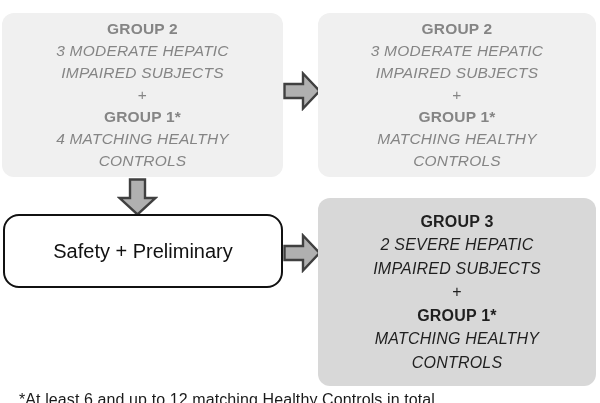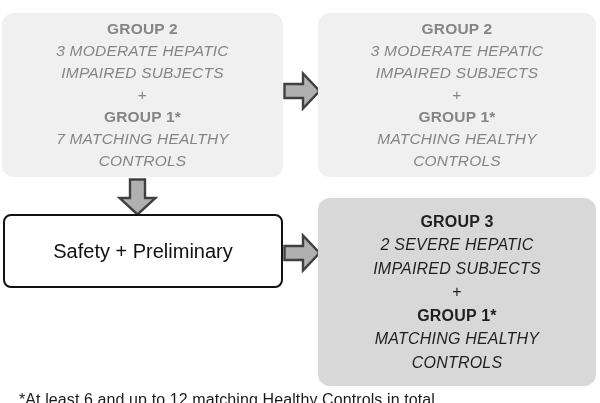--- a/index.html
+++ b/index.html
@@ -51,21 +51,21 @@
   .gbox .line:nth-child(3),
   .gbox .line:nth-child(6),
   .gbox .line:nth-child(7){font-style:italic;}
   .gbox .line:nth-child(4){font-style:normal;font-weight:normal;}
 
   .process{
     position:absolute;
     left:3px;top:204px;width:280px;height:74px;
     background:#ffffff;
     border:2.5px solid #111111;
-    border-radius:8px;
+    border-radius:16px;
     display:flex;
     justify-content:center;align-items:center;
     text-align:center;
     color:#111111;
   }
   .process .pline{
     font-size:20px;
     line-height:26px;
   }
   .arrow{position:absolute;}
@@ -91,21 +91,21 @@
 <body>
 
 <div class="stage">
 
   <div class="gbox light" id="box-top-left">
     <div class="line">GROUP 2</div>
     <div class="line">3 MODERATE HEPATIC</div>
     <div class="line">IMPAIRED SUBJECTS</div>
     <div class="line">+</div>
     <div class="line">GROUP 1*</div>
-    <div class="line">7 MATCHING HEALTHY</div>
+    <div class="line">4 MATCHING HEALTHY</div>
     <div class="line">CONTROLS</div>
   </div>
 
   <div class="arrow" id="arrow-right-top">
     <svg viewBox="0 0 38 40" preserveAspectRatio="none" aria-hidden="true">
       <path d="M1.5 13 H20 V2.5 L36.5 20 L20 37.5 V27 H1.5 Z"></path>
     </svg>
   </div>
 
   <div class="gbox light" id="box-top-right">

